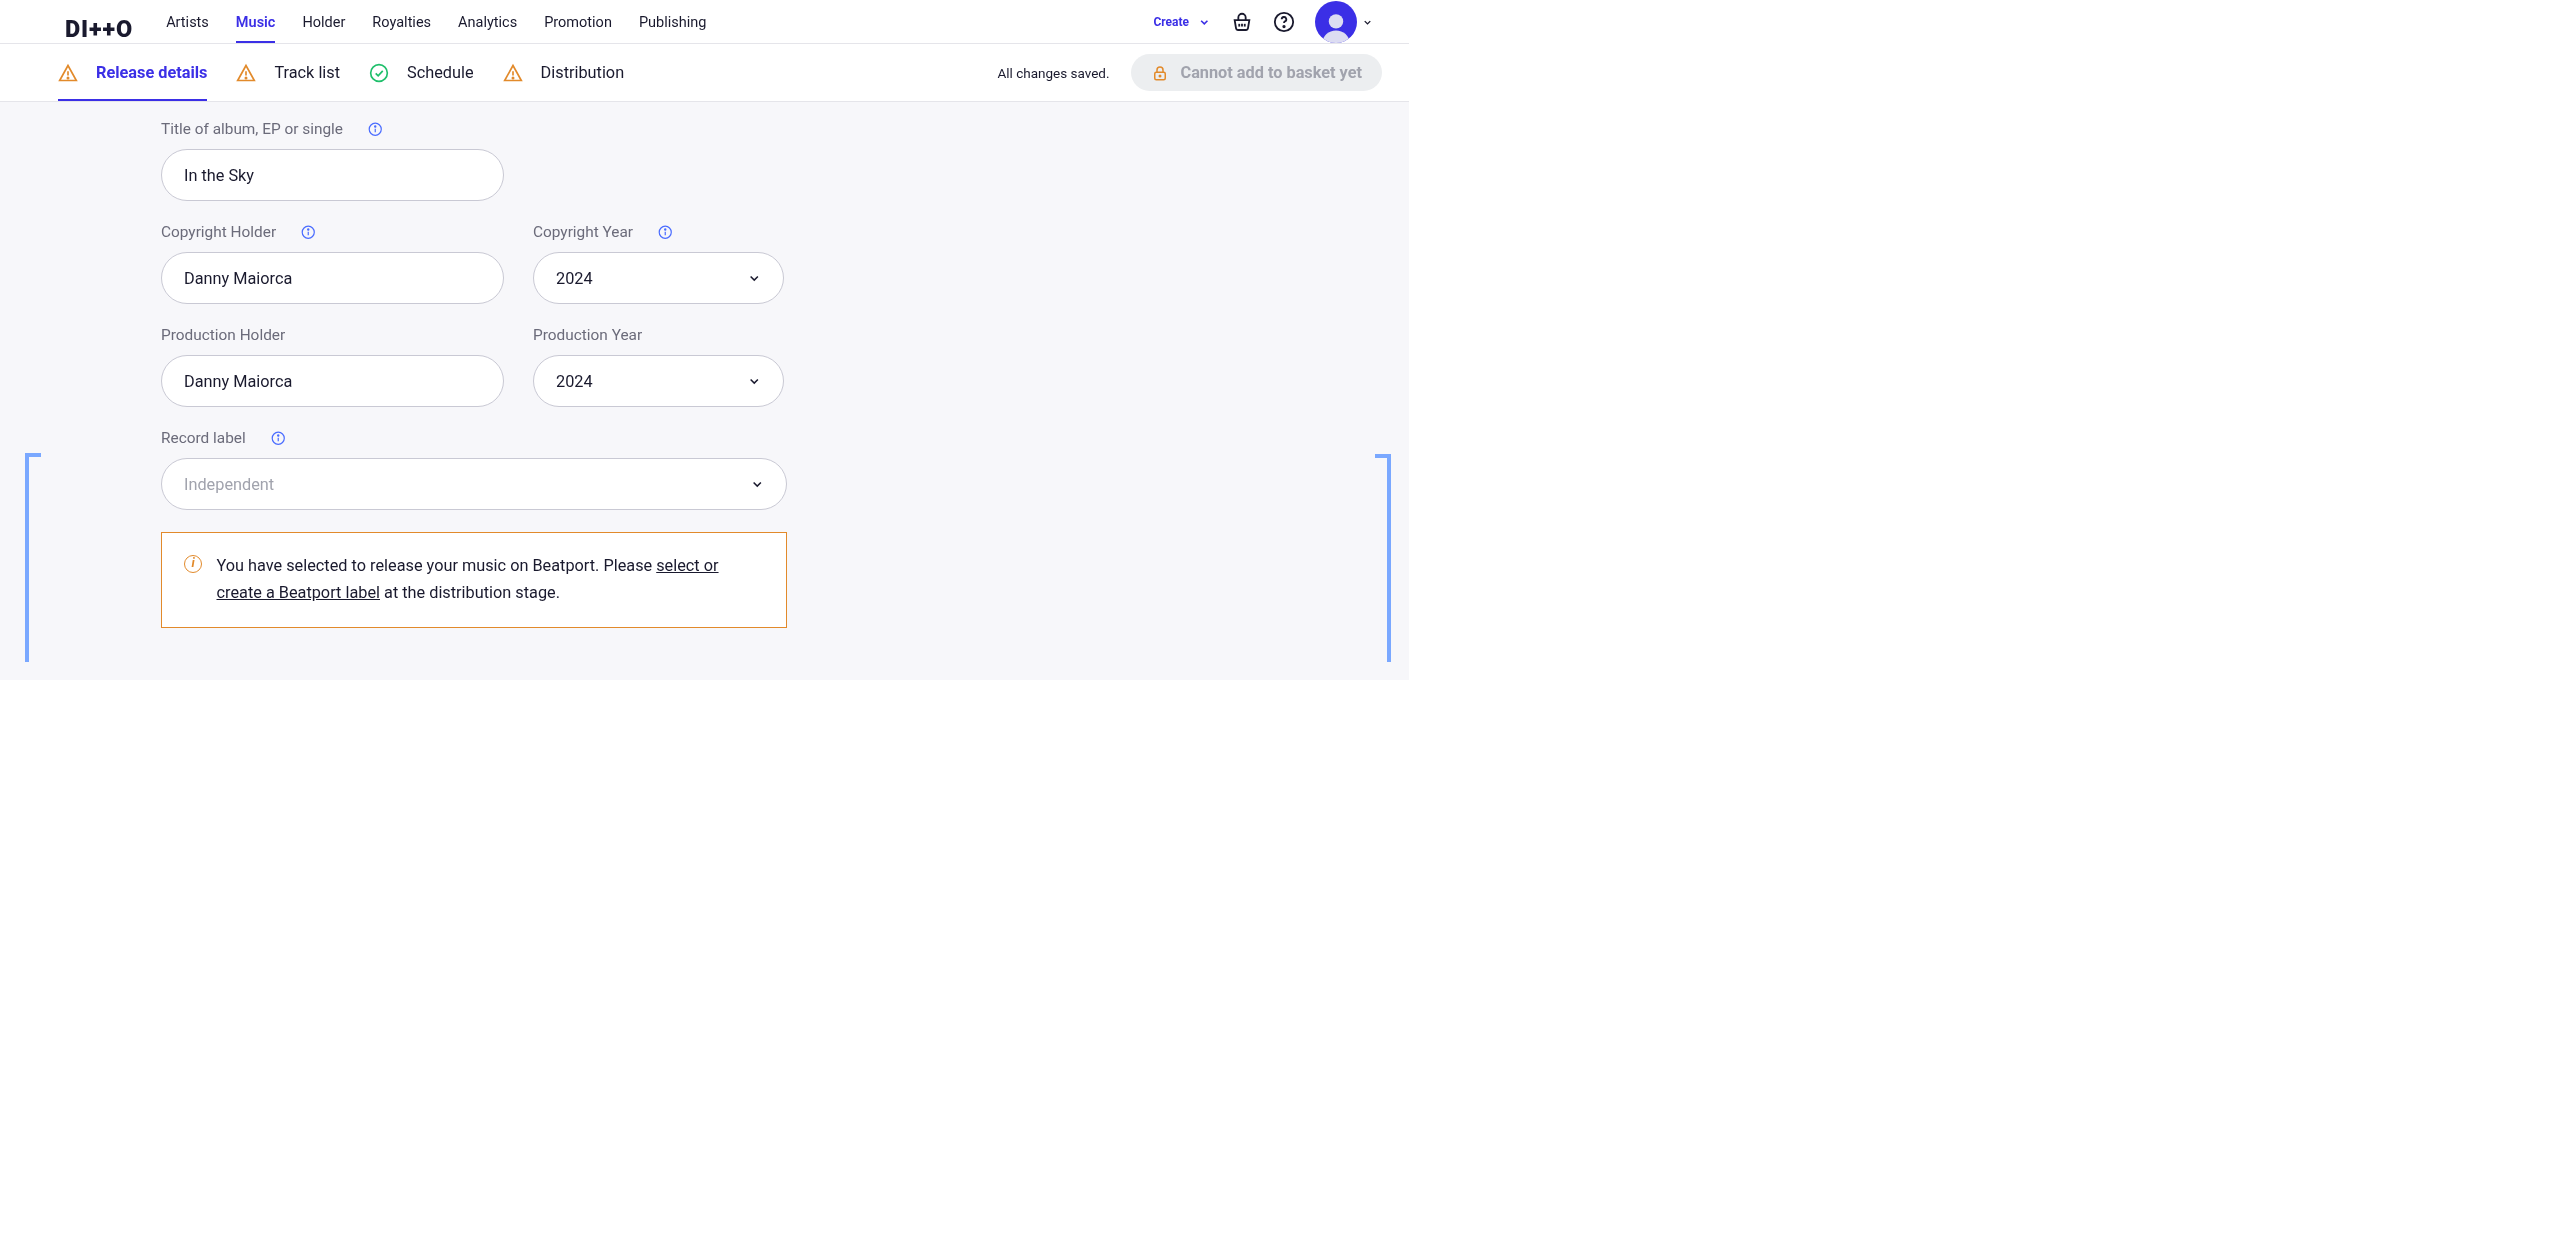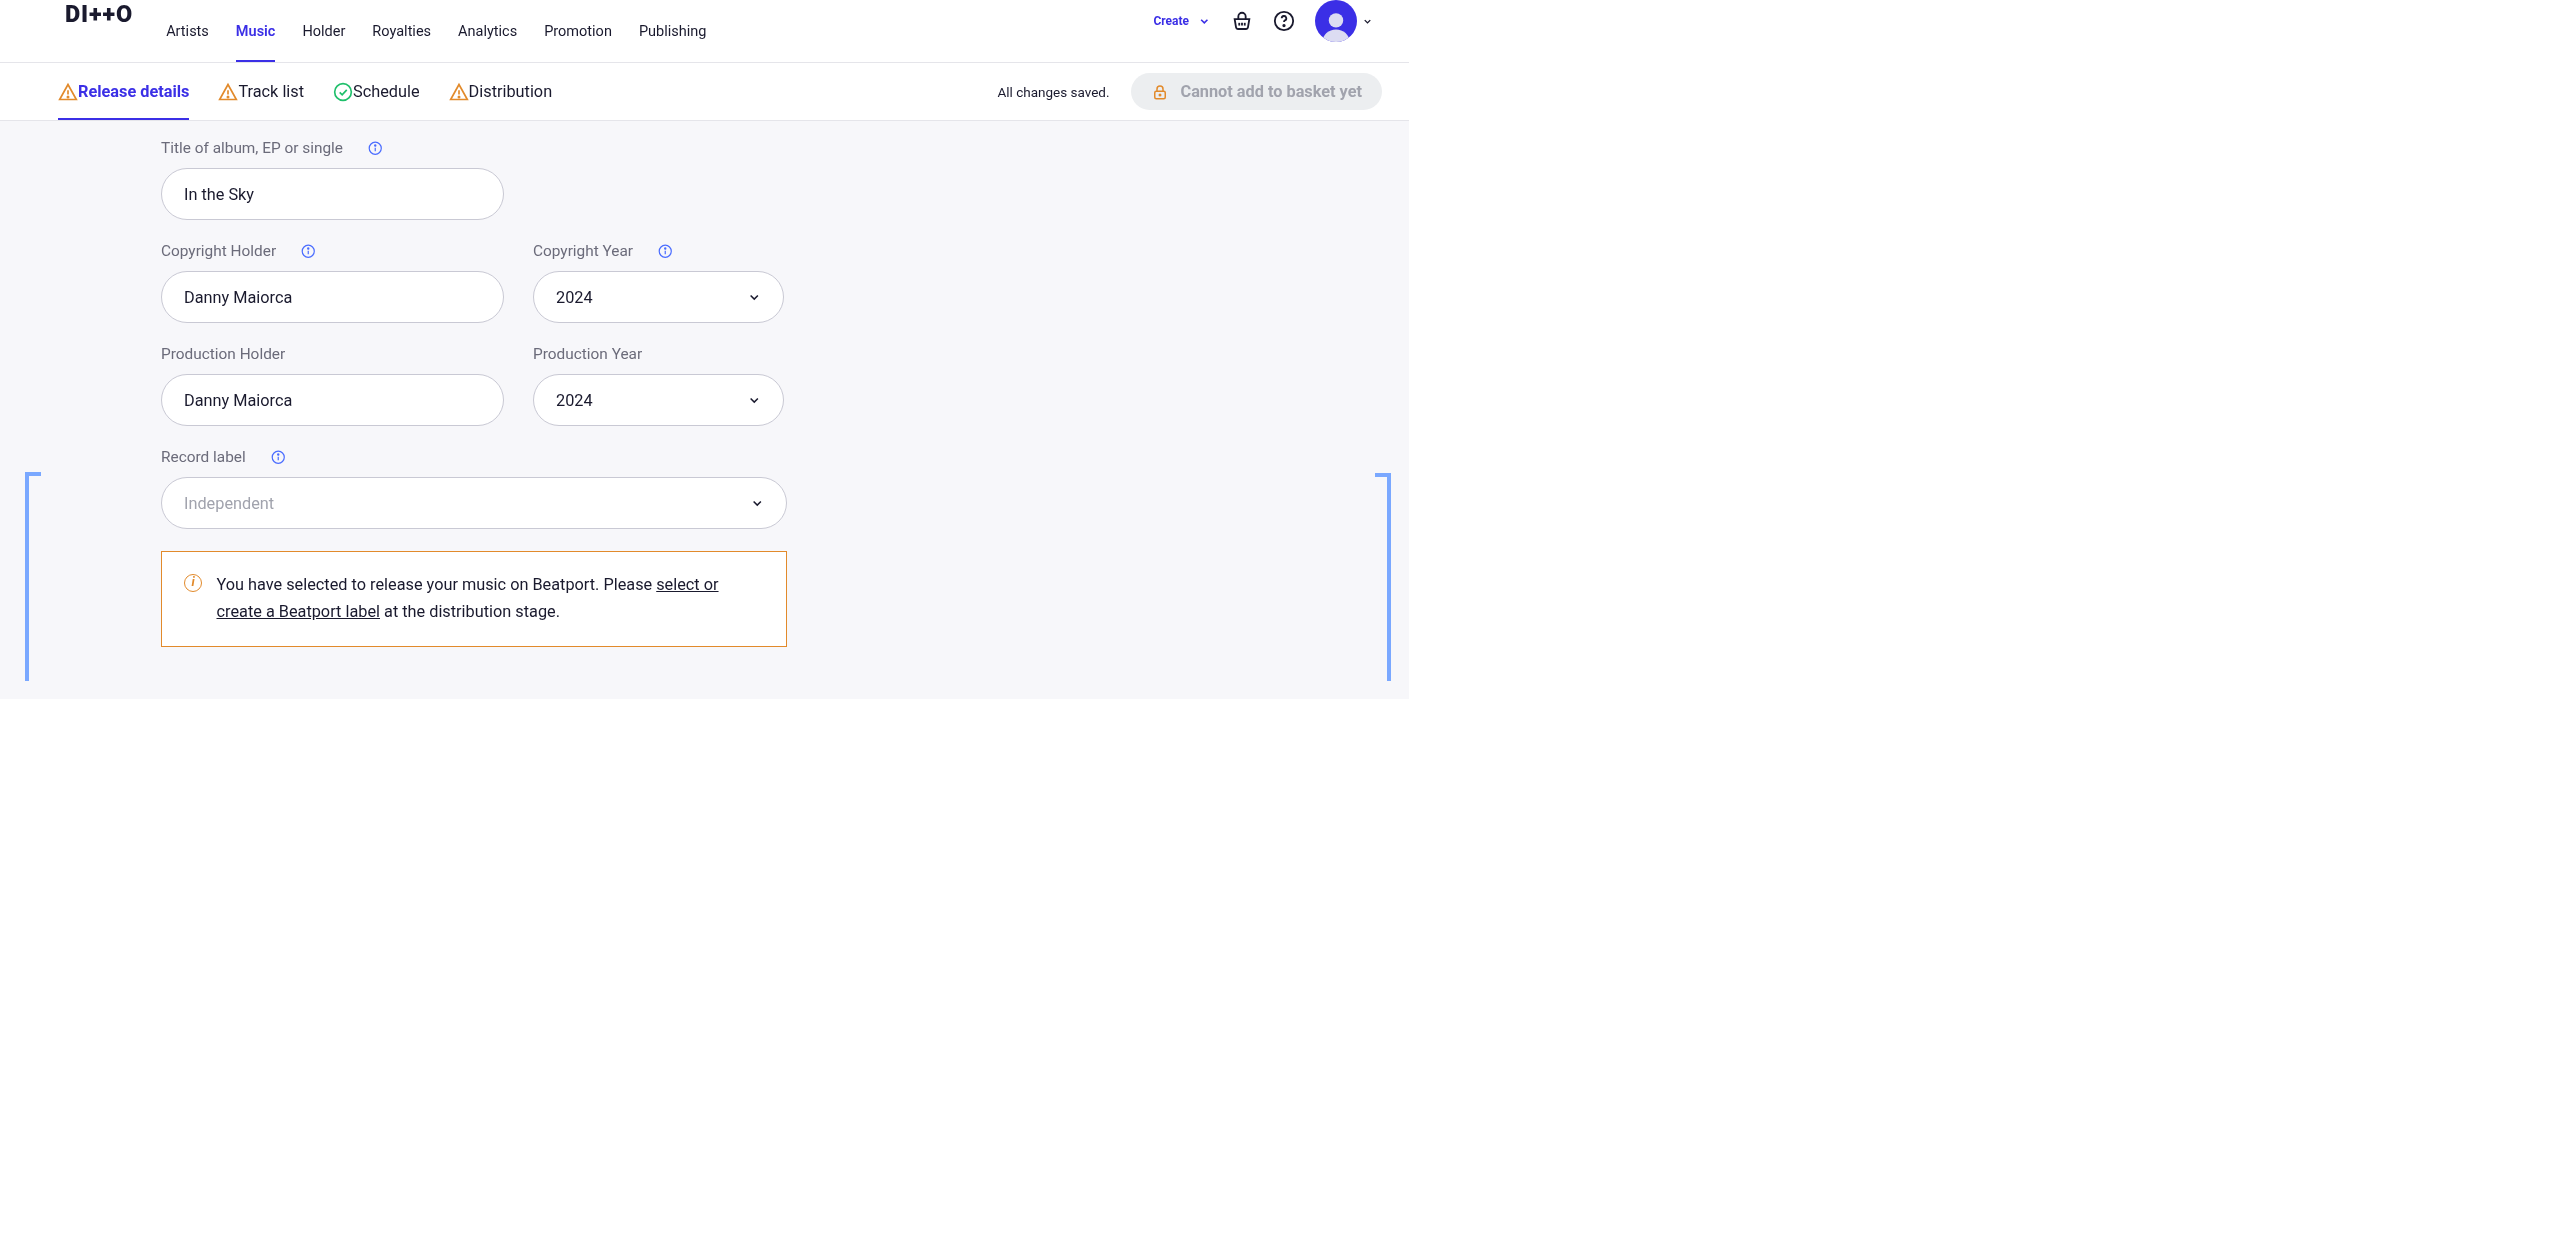--- a/index.html
+++ b/index.html
@@ -5,23 +5,23 @@
   * { box-sizing: border-box; margin: 0; padding: 0; }
   body {
     font-family: -apple-system, BlinkMacSystemFont, "Segoe UI", Roboto, Helvetica, Arial, sans-serif;
     background: #fff;
     color: #1a1a2e;
     width: 1409px;
   }
   
   .topnav {
     display: flex;
-    align-items: flex-start;
+    align-items: flex-end;
     padding: 0 36px 0 65px;
-    height: 63px;
+    height: 44px;
     border-bottom: 0.9px solid #e5e5ea;
   }
   .logo {
     font-size: 23.5px;
     font-weight: 900;
     letter-spacing: 0.9px;
     margin-right: 33px;
   }
   .nav-items {
     display: flex;
@@ -91,21 +91,21 @@
   }
   .tabs-left {
     display: flex;
     align-items: center;
     gap: 29px;
     height: 100%;
   }
   .tab {
     display: flex;
     align-items: center;
-    gap: 0;
+    gap: 18px;
     font-size: 16.3px;
     cursor: pointer;
     height: 100%;
     border-bottom: 2.7px solid transparent;
     padding-top: 2.7px;
   }
   .tab.active {
     color: #3b2fe6;
     font-weight: 700;
     border-bottom-color: #3b2fe6;

